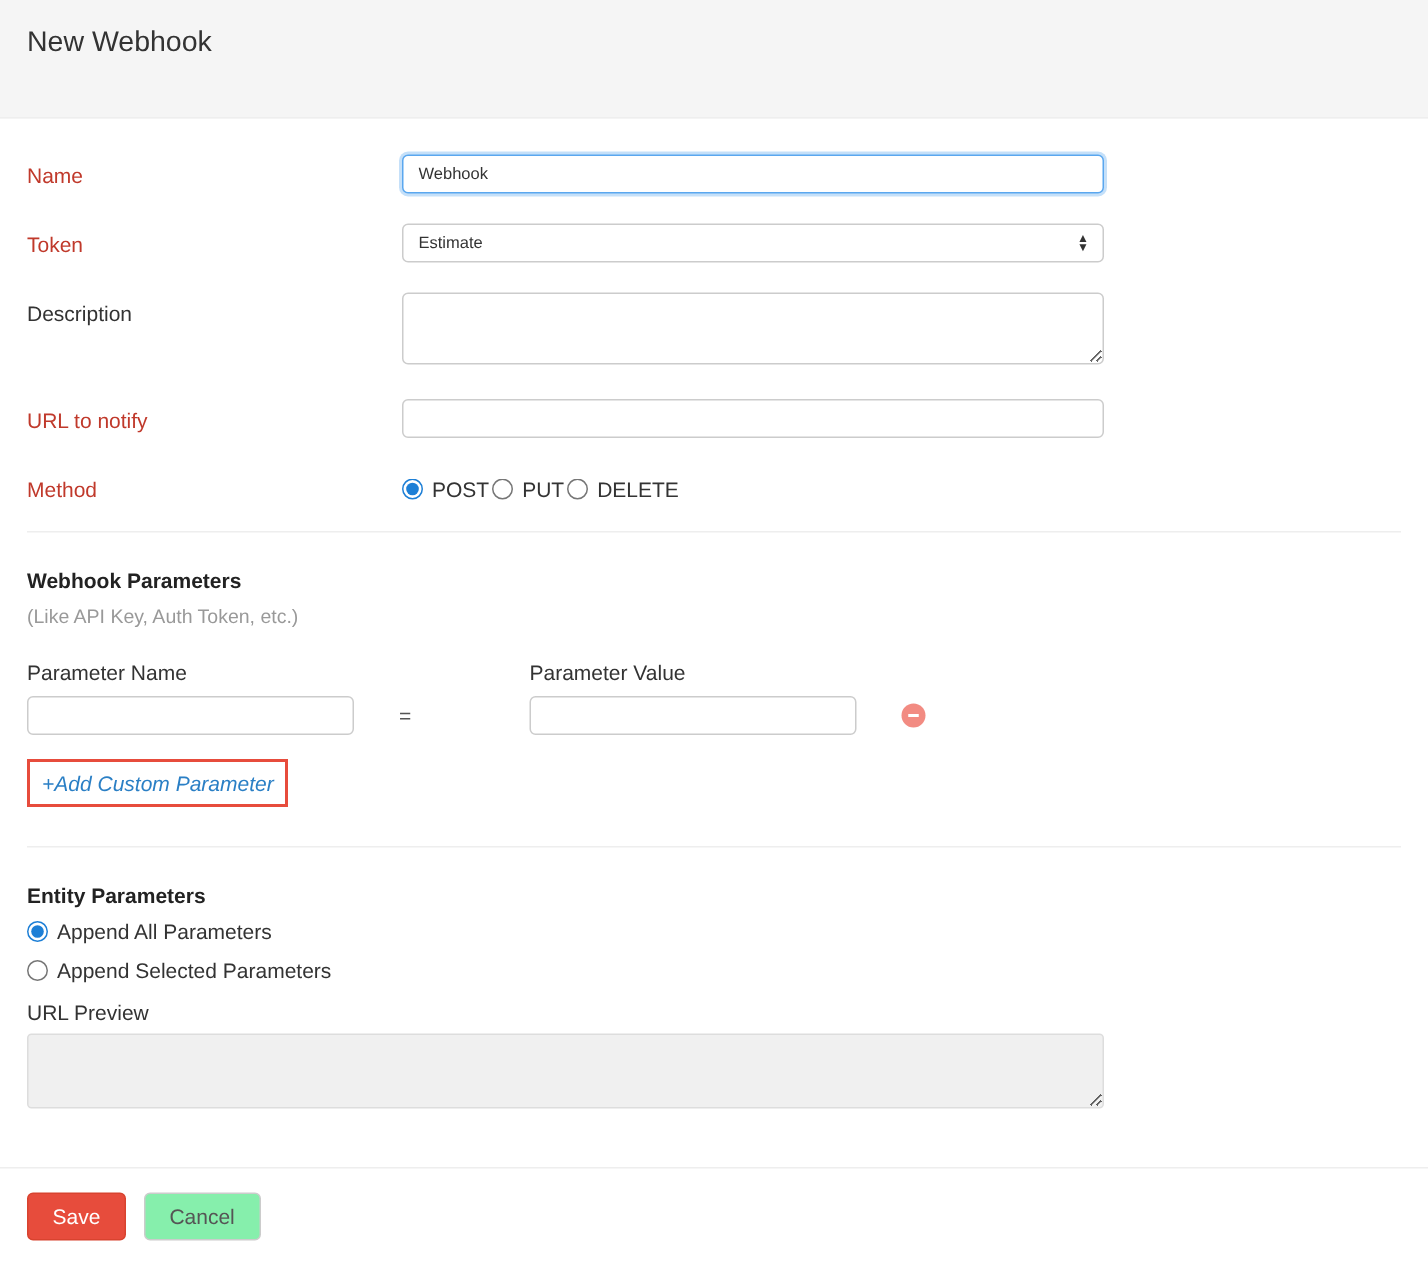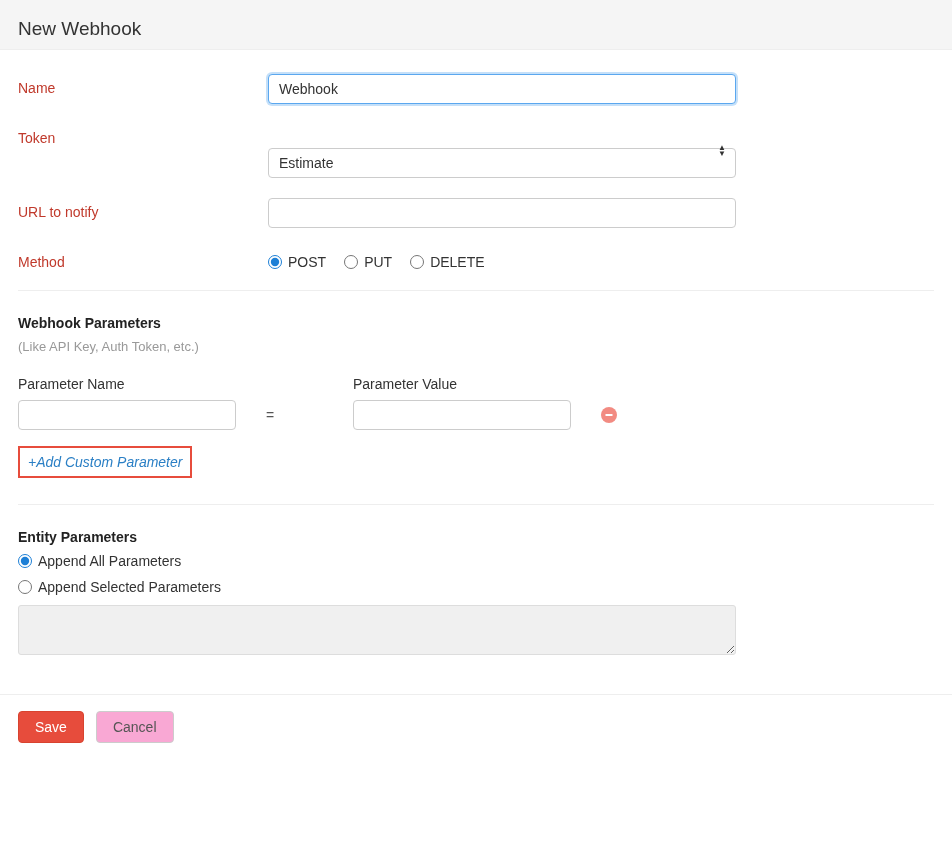--- a/index.html
+++ b/index.html
@@ -5,21 +5,21 @@
   * { box-sizing: border-box; margin: 0; padding: 0; }
   body {
     font-family: -apple-system, BlinkMacSystemFont, "Segoe UI", Helvetica, Arial, sans-serif;
     font-size: 14px;
     color: #333;
     background: #fff;
     width: 952px;
   }
   .header-bar {
     background: #f5f5f5;
-    padding: 18px 18px 9px;
+    padding: 18px 18px 38px;
     border-bottom: 1px solid #eee;
   }
   .header-bar h1 {
     font-size: 19px;
     font-weight: 400;
     color: #333;
   }
   .form-body {
     padding: 24px 18px 0;
   }
@@ -35,37 +35,36 @@
     font-size: 14px;
     color: #333;
   }
   .form-label.required { color: #c0392b; }
   .form-control {
     flex: 0 0 468px;
   }
   input[type="text"], select, textarea {
     width: 100%;
     padding: 6px 10px;
-    font-size: 14px;
+    font-size: 11px;
     border: 1px solid #ccc;
     border-radius: 4px;
     background: #fff;
     font-family: inherit;
     color: #333;
   }
   .focused-input {
     border-color: #5aa7ef !important;
     box-shadow: 0 0 0 2px rgba(90,167,239,0.35);
   }
   select {
     appearance: none;
     -webkit-appearance: none;
     background-image: none;
     padding-right: 28px;
-    margin-top: 24px;
   }
   .select-wrap {
     position: relative;
   }
   .select-arrows {
     position: absolute;
     right: 10px;
     top: 50%;
     transform: translateY(-50%);
     display: flex;
@@ -74,21 +73,21 @@
     line-height: 6px;
     color: #333;
     pointer-events: none;
   }
   textarea {
     height: 48px;
     resize: both;
   }
   .radio-row {
     display: flex;
-    gap: 18px;
+    gap: 2px;
     align-items: center;
     padding-top: 6px;
   }
   .radio-item {
     display: flex;
     align-items: center;
     gap: 6px;
   }
   input[type="radio"] {
     width: 14px;
@@ -198,21 +197,21 @@
     cursor: pointer;
     border: 1px solid transparent;
   }
   .btn-primary {
     background: #e74c3c;
     color: #fff;
     border-color: #d8432f;
     text-align: right;
   }
   .btn-secondary {
-    background: #f9a8d4;
+    background: #86efac;
     color: #555;
     border-color: #ccc;
   }
 </style>
 </head>
 <body>
 
 <div class="header-bar">
   <h1>New Webhook</h1>
 </div>
@@ -234,20 +233,26 @@
           <option>Estimate</option>
         </select>
         <span class="select-arrows">
           <span>▲</span>
             <span>▼</span>
         </span>
       </div>
     </div>
   </div>
 
+  <div class="form-row">
+    <div class="form-label">Description</div>
+    <div class="form-control">
+      <textarea style=""></textarea>
+    </div>
+  </div>
 
   <div class="form-row">
     <div class="form-label required">URL to notify</div>
     <div class="form-control">
       <input type="text" value="" style="">
     </div>
   </div>
 
   <div class="form-row">
     <div class="form-label required">Method</div>
@@ -302,20 +307,21 @@
     <div class="entity-options">
       <label class="radio-item">
         <input type="radio" name="entity" checked="" style="">
         <span>Append All Parameters</span>
       </label>
       <label class="radio-item">
         <input type="radio" name="entity" style="">
         <span>Append Selected Parameters</span>
       </label>
     </div>
+    <div class="url-preview-label">URL Preview</div>
     <textarea class="url-preview-box" readonly="" style=""></textarea>
   </div>
 
 </div>
 
 <div class="footer-bar">
   <button class="btn btn-primary">Save</button>
   <button class="btn btn-secondary">Cancel</button>
 </div>
 

